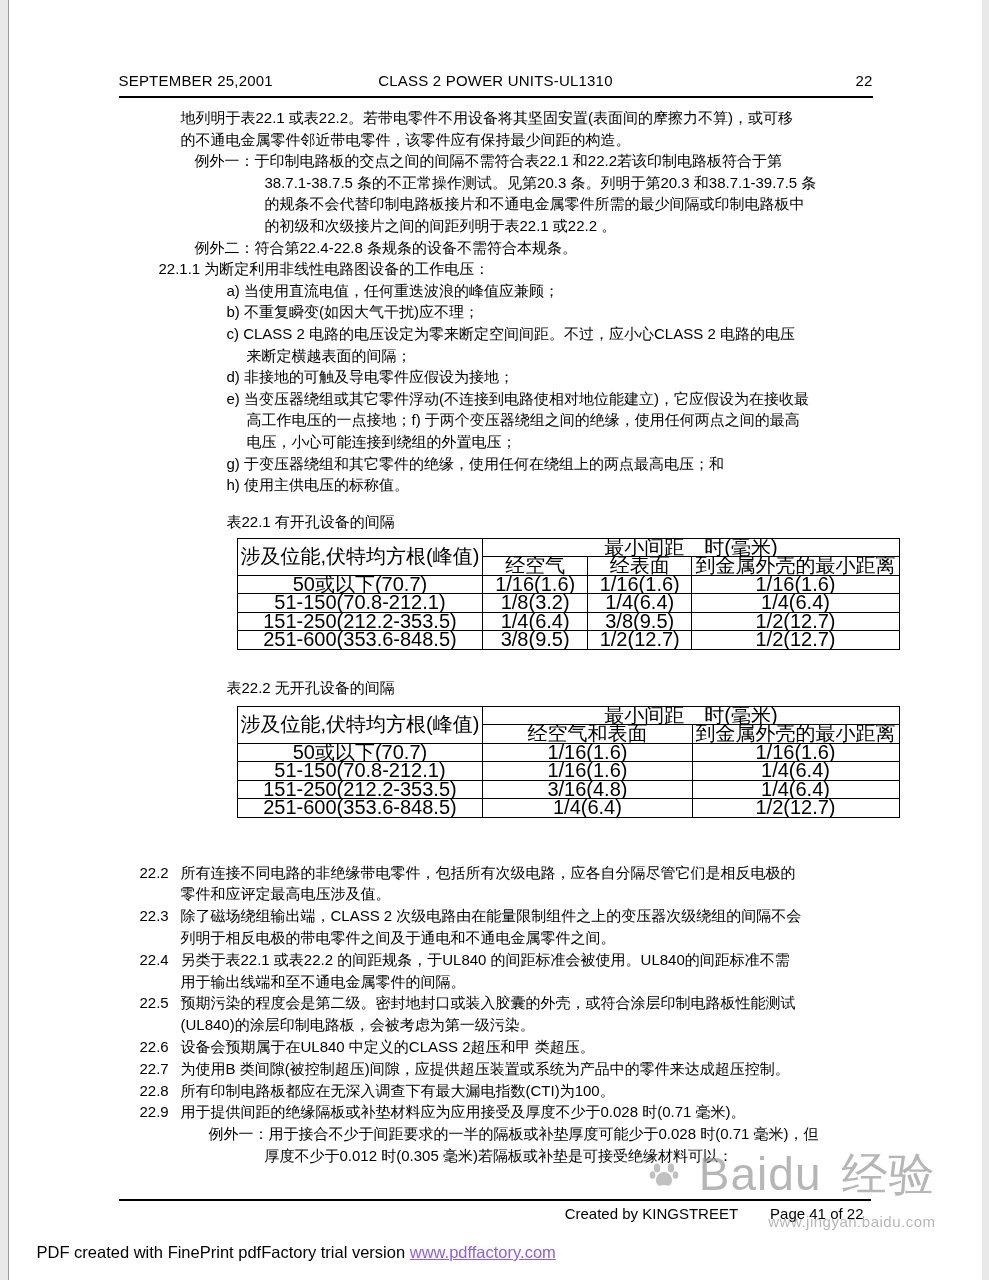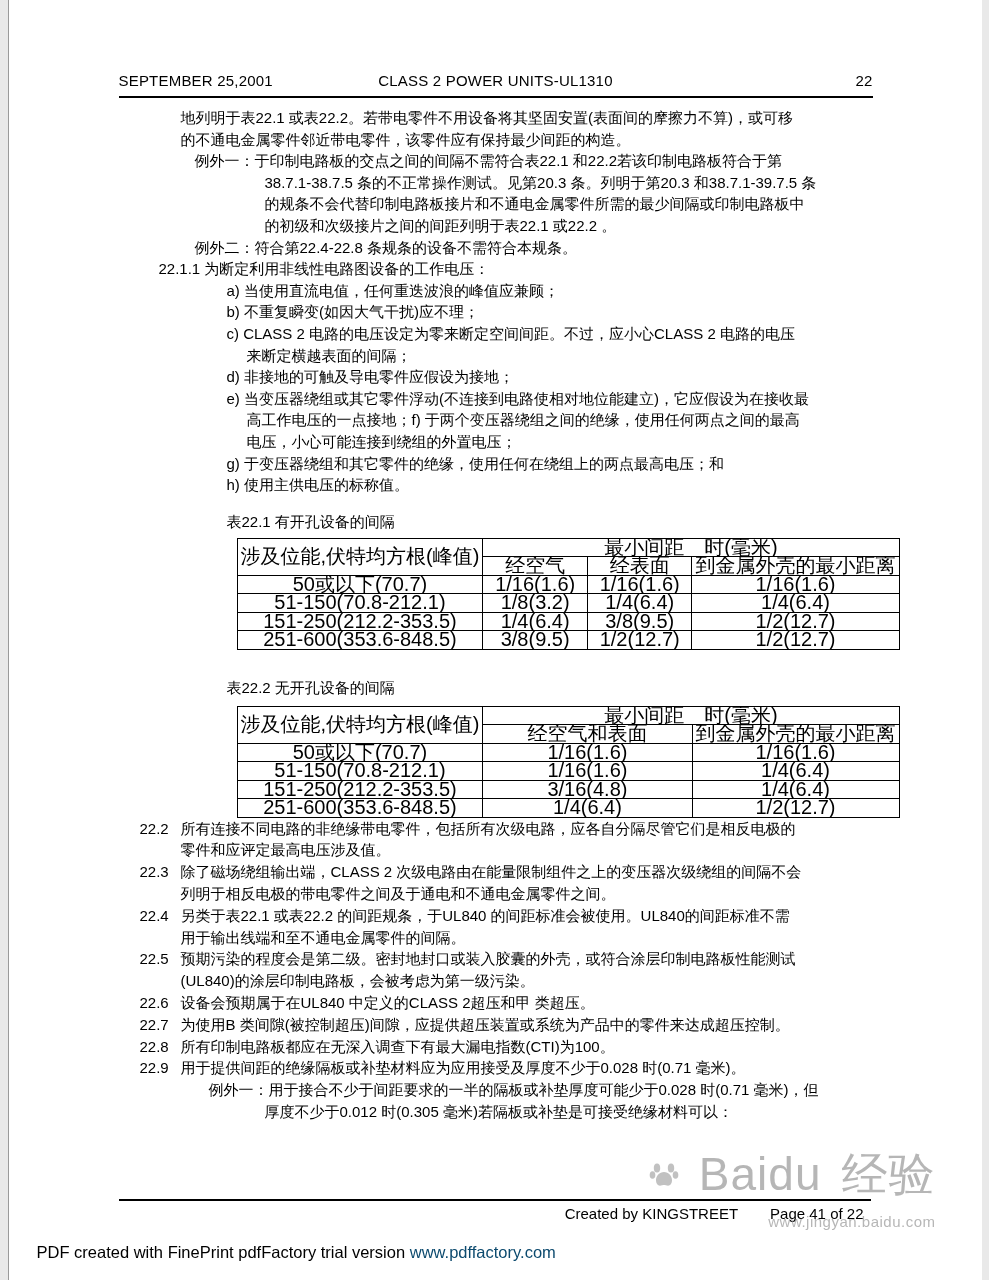--- a/index.html
+++ b/index.html
@@ -32,21 +32,21 @@
     border-collapse:collapse; margin-left:97px; table-layout:fixed;
     font-size:20px; text-align:center;
   }
   .t1 { margin-top:6px; }
   .t2 { margin-top:8px; }
   table.spec-table th, table.spec-table td {
     border:1px solid #000; font-weight:normal; height:18.5px;
     padding:0 3px; white-space:nowrap; overflow:hidden; line-height:17px;
   }
   
-  .clauses { }
+  .clauses { margin-top:44px; }
   .cline { display:flex; line-height:21.8px; white-space:nowrap; }
   .cnum { flex:0 0 41px; }
   .exc { margin-top:0; }
   
   .footer-rule {
     position:absolute; top:1199px; left:110px; right:111px;
     border-top:2px solid #000;
   }
   .footer {
     position:absolute; top:1205px; left:110px; right:118px;
@@ -62,21 +62,21 @@
     font-size:46px; font-weight:normal; line-height:48px; letter-spacing:1px;
     display:flex; align-items:center; justify-content:flex-end; gap:20px;
   }
   .wm-paw { display:inline-block; width:30px; height:30px; opacity:0.85; }
   .wm-url { font-size:15px; line-height:20px; margin-top:14px; letter-spacing:0.5px; }
   
   .pdf-notice {
     position:absolute; top:1243px; left:28px;
     font-size:16.5px; background:#fff; z-index:6;
   }
-  .pdf-notice a { color:#0c4a6e; cursor:pointer; }
+  .pdf-notice a { color:#8b5cf6; text-decoration:underline; cursor:pointer; }
 </style>
 </head>
 <body>
 
 <div class="page">
 
   <div class="header">
     <span class="h-date">SEPTEMBER 25,2001</span>
     <span class="h-title">CLASS 2 POWER UNITS-UL1310</span>
     <span class="h-page">22</span>

